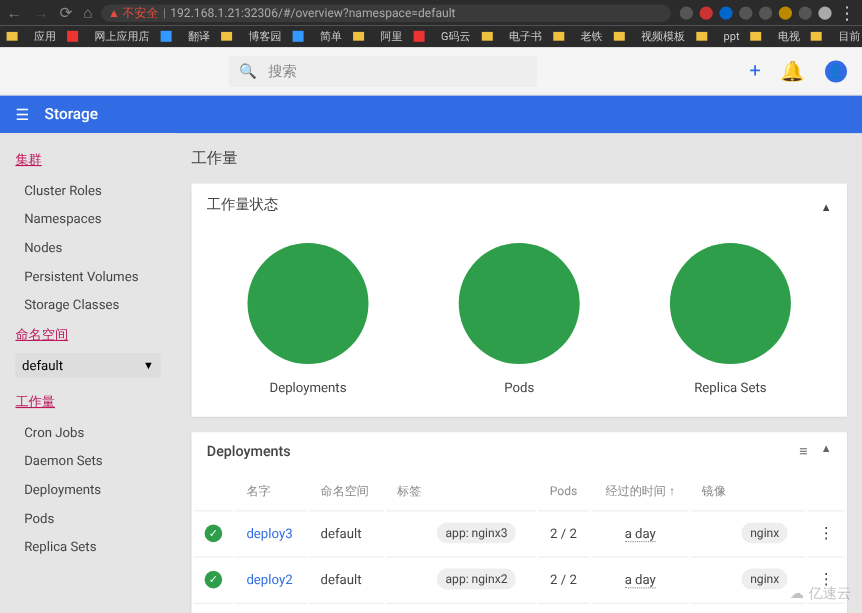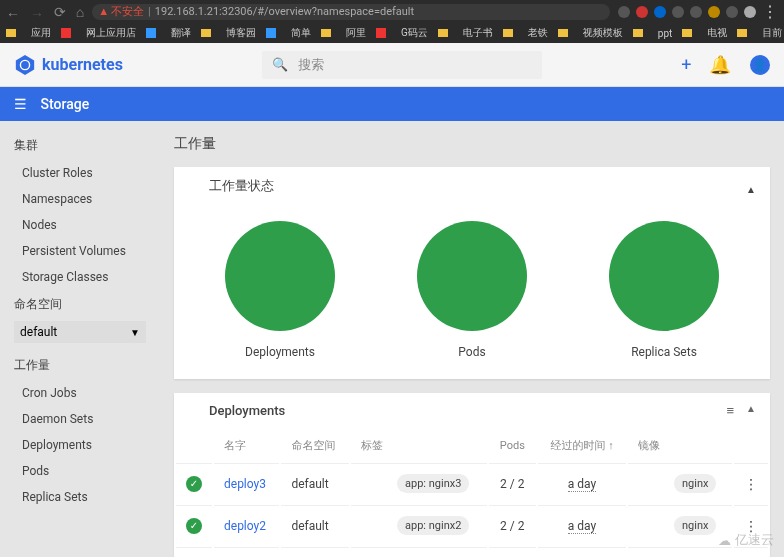--- a/index.html
+++ b/index.html
@@ -31,30 +31,30 @@
 .header-actions { display: flex; gap: 18px; color: #326ce5; font-size: 18px; align-items: center; }
 .header-actions span { cursor: pointer; }
 
 
 .blue-bar { background: #326ce5; height: 34px; display: flex; align-items: center; padding: 0 14px; gap: 14px; color: #fff; font-size: 14px; font-weight: 500; }
 .hamburger { cursor: pointer; }
 
 
 .main { display: flex; height: calc(557px - 23px - 20px - 44px - 34px); }
 .sidebar { width: 160px; background: #e5e5e5; padding: 10px 0; font-size: 12px; overflow-y: auto; }
-.side-section { color: #404040; padding: 6px 14px; font-weight: 500; }
+.side-section { color: #be185d; padding: 6px 14px; font-weight: 500; text-decoration: underline; }
 .side-item { padding: 6px 22px; color: #444; cursor: pointer; }
 .side-item.active { color: #326ce5; background: #d0d8e8; }
 .ns-select { margin: 2px 14px 8px; padding: 4px 6px; background: #ddd; display: flex; justify-content: space-between; align-items: center; cursor: pointer; font-size: 12px; }
 
 
 .content { flex: 1; padding: 14px 14px 0 14px; overflow-y: auto; }
 .content h2 { font-size: 14px; color: #444; font-weight: 500; margin-bottom: 14px; }
 .card { background: #fff; margin-bottom: 14px; box-shadow: 0 1px 2px rgba(0,0,0,0.1); }
-.card-header { display: flex; justify-content: space-between; align-items: flex-end; padding: 10px 14px; font-size: 13px; color: #444; font-weight: 500; margin-left: 21px; }
+.card-header { display: flex; justify-content: space-between; align-items: flex-end; padding: 10px 14px; font-size: 13px; color: #444; font-weight: 500; }
 .card-header .right { display: flex; gap: 12px; color: #666; }
 .chevron { cursor: pointer; font-size: 10px; }
 
 .status-row { display: flex; justify-content: space-around; padding: 16px 10px 20px; }
 .status-item { text-align: center; }
 .circle { width: 110px; height: 110px; border-radius: 50%; background: #2e9e4a; margin: 0 auto 14px; }
 .status-label { font-size: 12px; color: #444; }
 
 
 .table { width: 100%; font-size: 12px; }
@@ -155,27 +155,20 @@
       <span class="folder"></span>
       <span>目前2</span>
     </div>
     <div class="bm">
       <span class="fg"></span>
       <span>编辑器</span>
     </div>
   </div>
 
 <div class="k8s-header">
-  <div class="logo">
-    <svg class="logo-icon" viewBox="0 0 24 24">
-        <polygon points="12,1 22,7 22,17 12,23 2,17 2,7" fill="#326ce5"></polygon>
-        <circle cx="12" cy="12" r="5" fill="none" stroke="#fff" stroke-width="1.5"></circle>
-      </svg>
-    <span>kubernetes</span>
-  </div>
   <div class="search-area">
     <div class="search-box">
       <span>🔍</span>
       <span>搜索</span>
     </div>
   </div>
   <div class="header-actions">
     <span>+</span>
     <span>🔔</span>
     <span style="width:20px;height:20px;border-radius:50%;background:#326ce5;display:inline-flex;align-items:center;justify-content:center;color:#fff;font-size:12px">👤</span>

